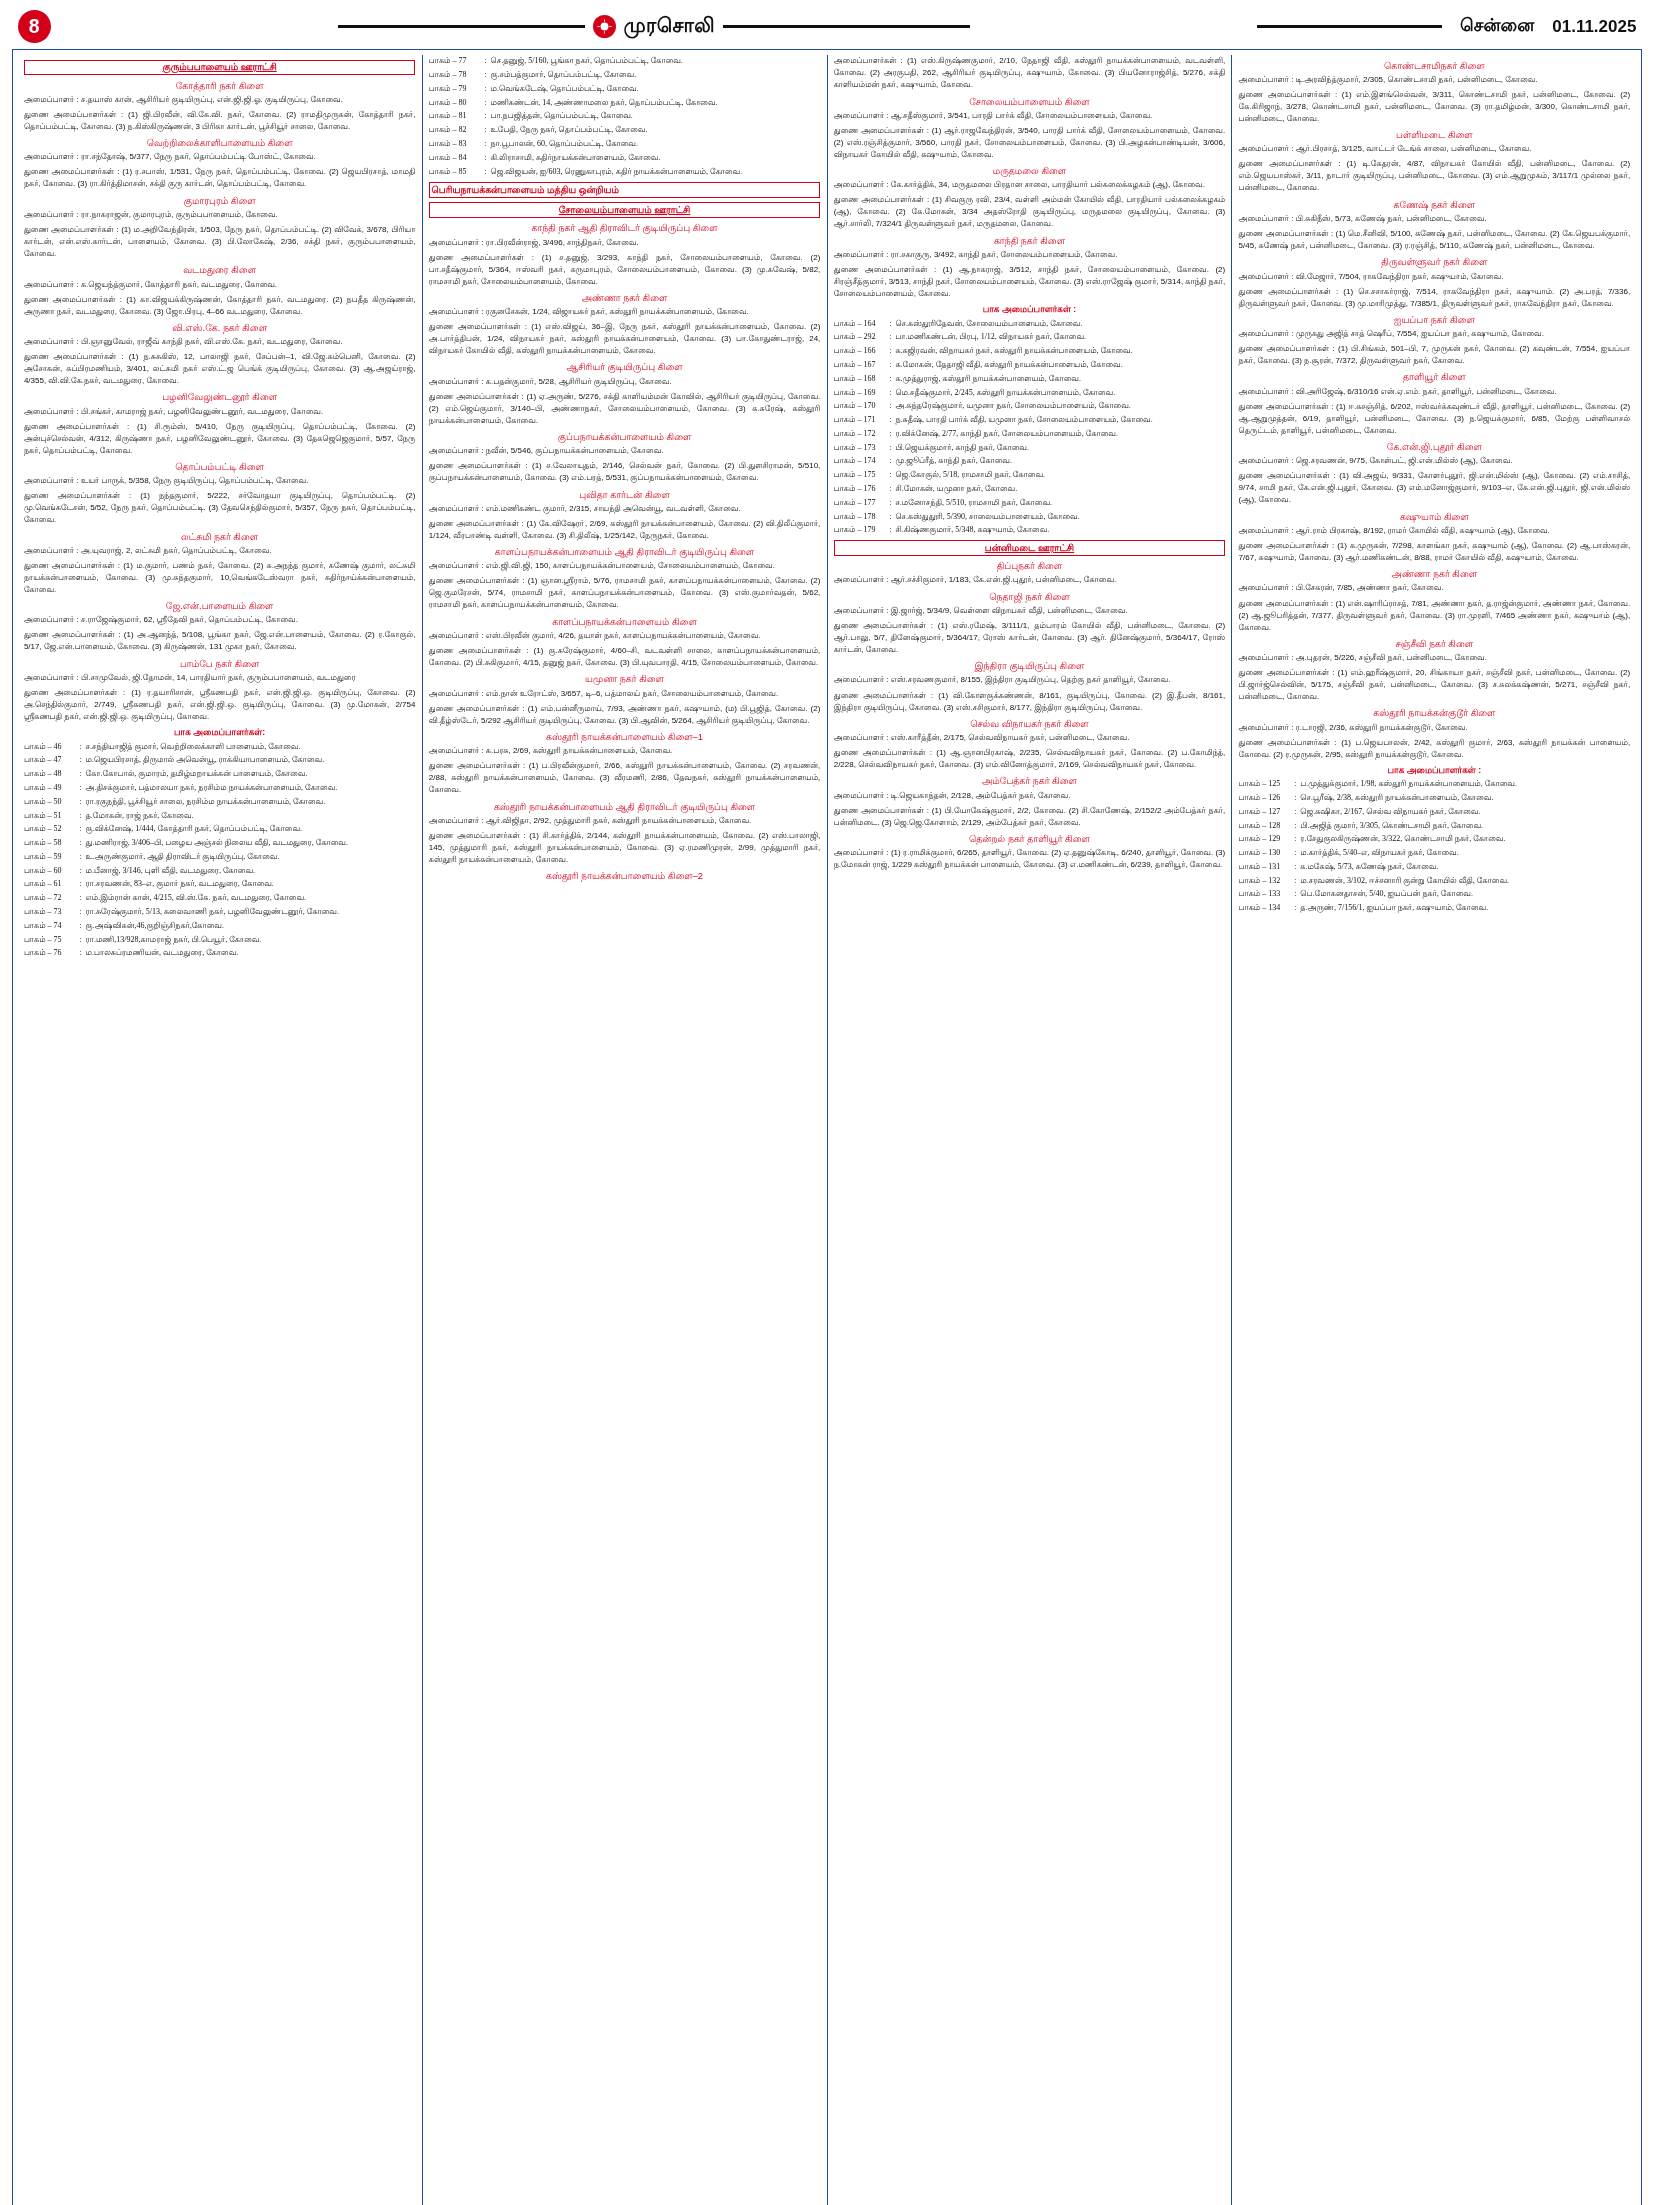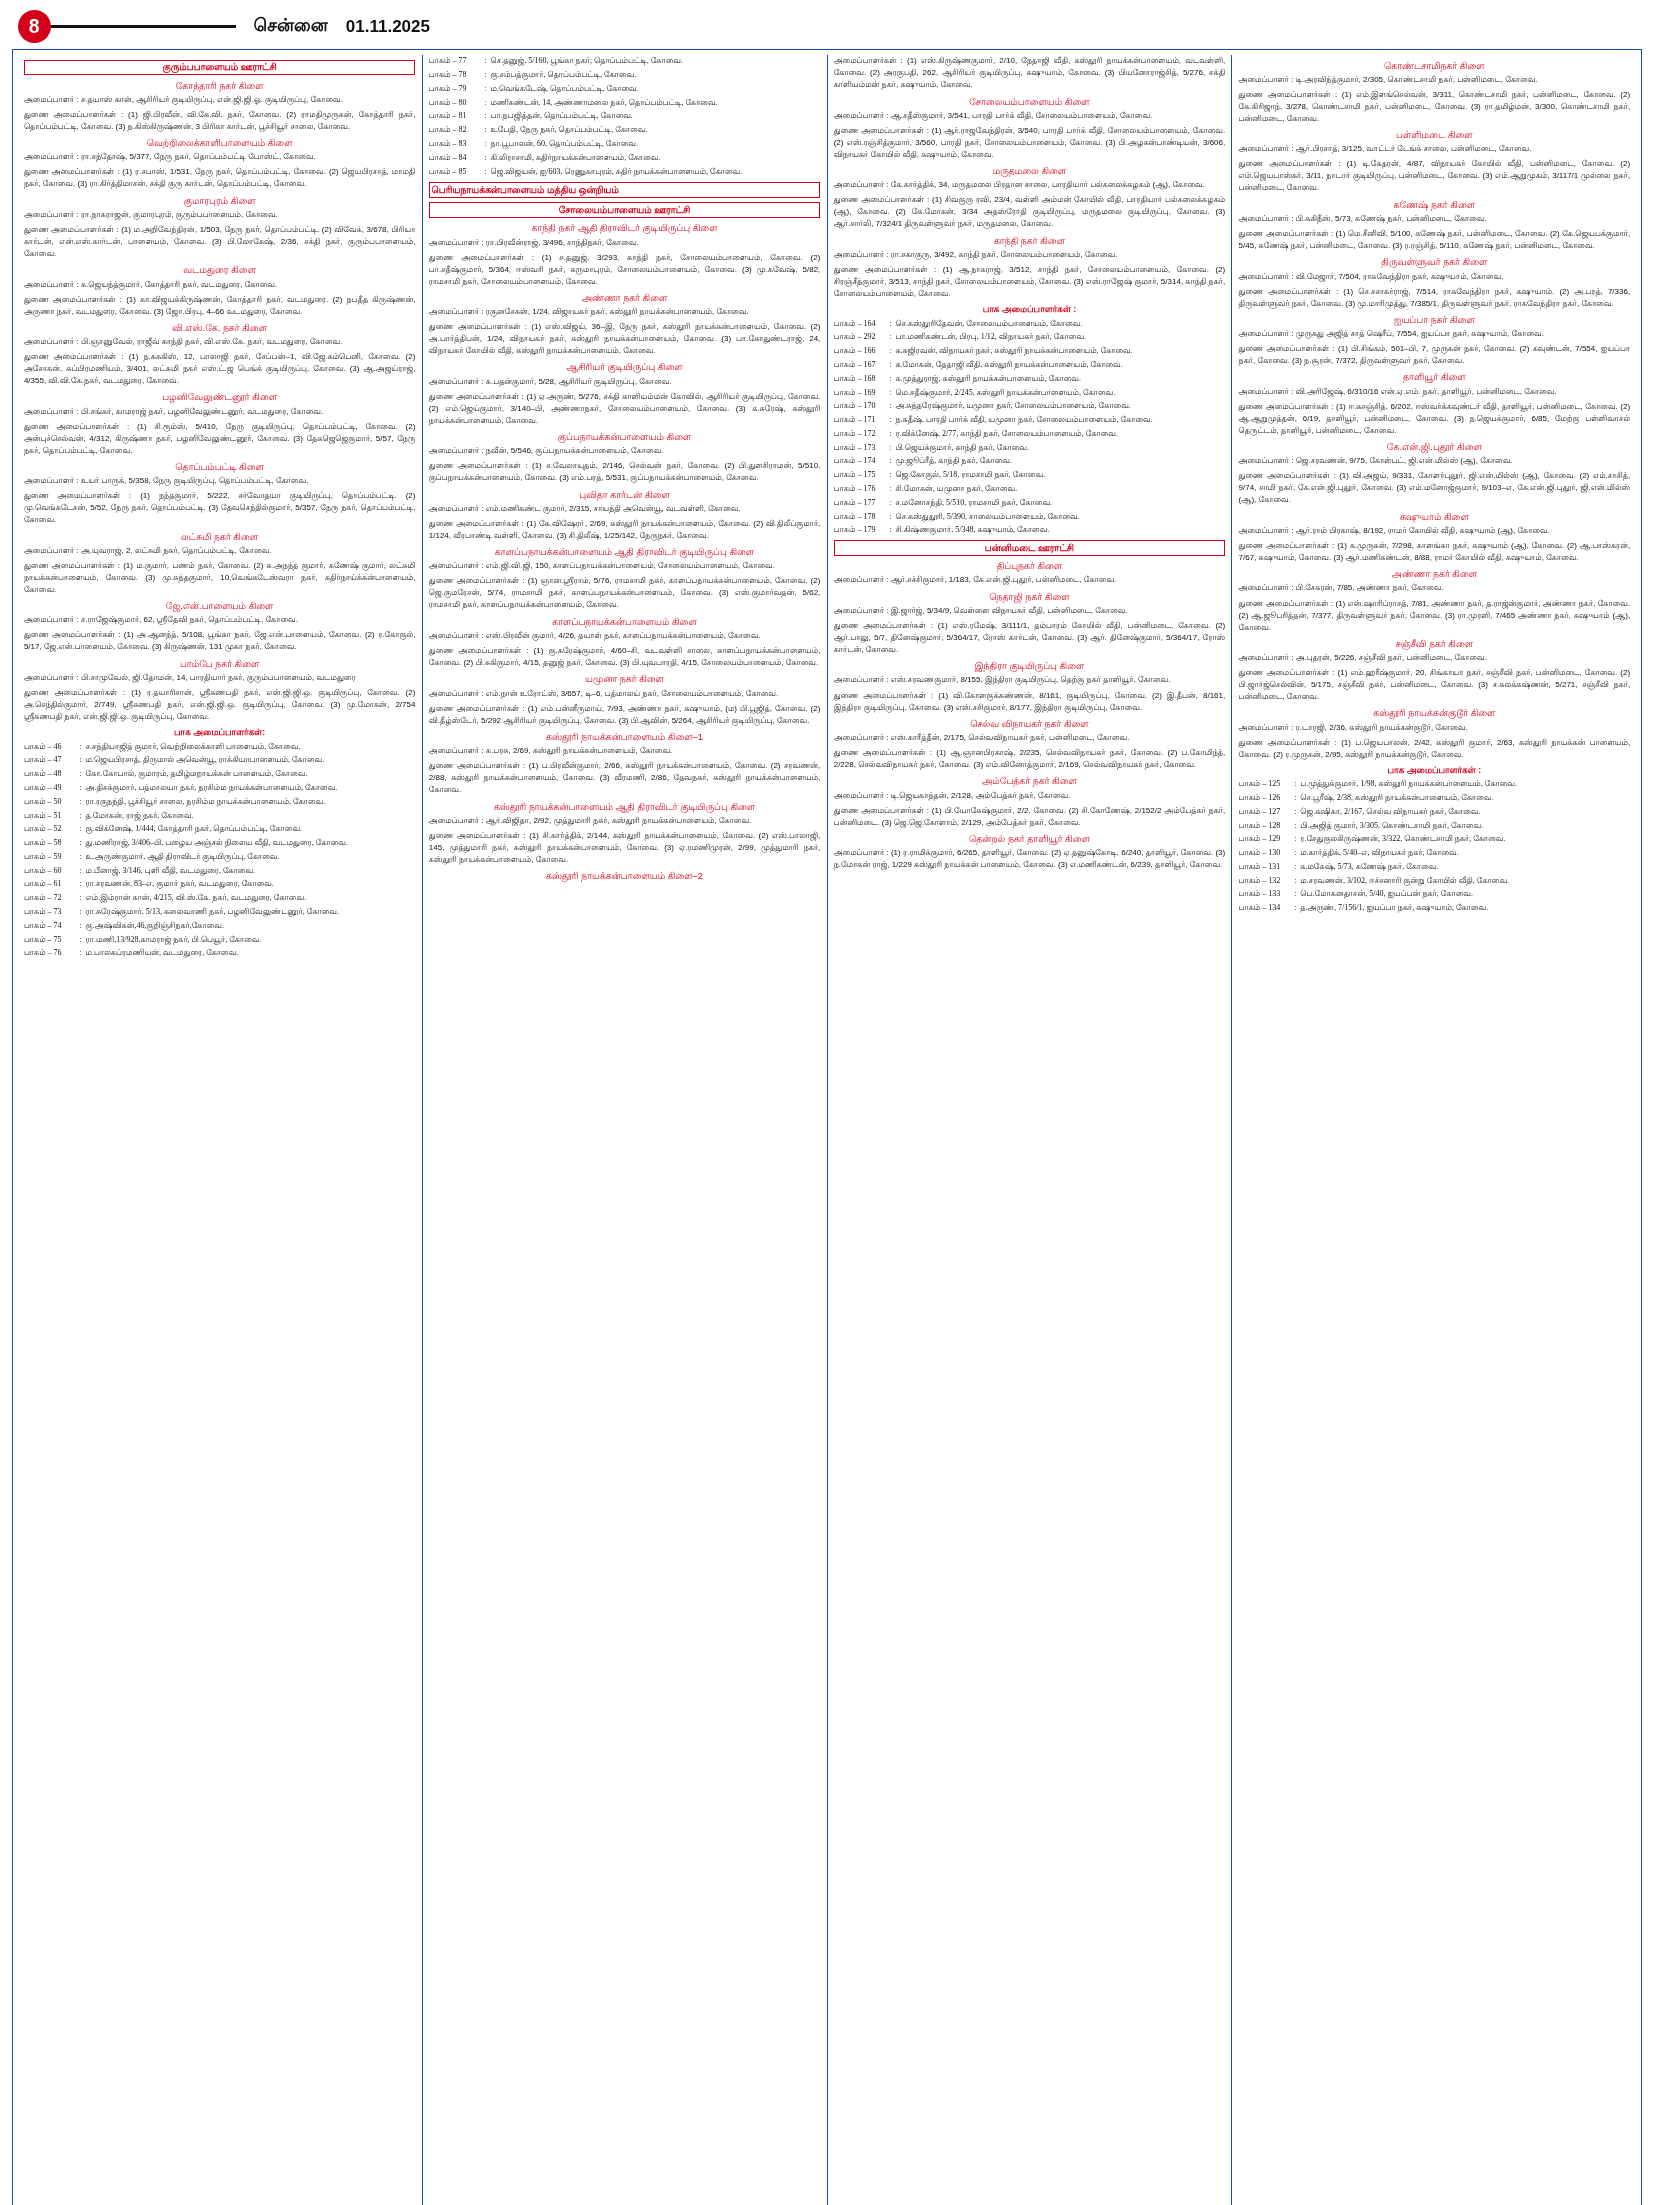--- a/index.html
+++ b/index.html
@@ -15,37 +15,53 @@
   .mast-right{display:flex;align-items:center;gap:18px;justify-content:space-between;}
   .mast-rule2{height:2.6px;background:#111;width:185px;}
   .mast-city{font-size:17.6px;font-weight:bold;color:#111;}
   .mast-date{font-size:17px;font-weight:bold;color:#111;}
   
   .frame{position:absolute;left:12.3px;top:49px;right:12.3px;bottom:15px;border:1.3px solid #1b4ea0;background:#fff;box-sizing:border-box;padding:5.3px 4.4px;}
   .cols{display:flex;height:100%;box-sizing:border-box;}
   .col{flex:1;padding:0 6.2px;box-sizing:border-box;overflow:hidden;}
   .col + .col{border-left:0.9px solid #1b4ea0;}
   
-  .h-ward{color:#d4001a;font-weight:bold;font-size:9.3px;text-align:center;margin:4.4px 0 2.6px;border:0.9px solid #d4001a;padding:1.3px 1.8px;}
+  .h-ward{color:#d4001a;font-weight:bold;font-size:9.3px;text-align:center;margin:4.4px 0 2.6px;border:0.9px solid #d4001a;padding:1.3px 1.8px;text-decoration:underline;}
   .h-union{color:#d4001a;font-weight:bold;font-size:9.3px;text-align:left;margin:5.3px 0 2.6px;border:0.9px solid #d4001a;padding:1.3px 1.8px;}
   .h-branch{color:#d4001a;font-weight:normal;font-size:9.3px;text-align:center;margin:5.3px 0 2.2px;}
   .h-sub{color:#d4001a;font-weight:bold;font-size:8.8px;text-align:center;margin:4.4px 0 2.2px;}
   .para{font-size:8px;line-height:1.5;text-align:justify;margin:0 0 3.1px;color:#111;}
   .listline{display:flex;font-size:8px;line-height:1.45;margin:0 0 2.2px;font-family:Liberation Serif, serif;}
   .listline .lbl{white-space:nowrap;min-width:52px;}
   .listline .colon{width:9.7px;text-align:center;}
   .listline .val{flex:1;text-align:justify;}
 </style>
 </head>
 <body>
 
 <div class="page">
 
   <div class="masthead">
     <div class="pagenum">8</div>
+    <div class="mast-mid">
+      <div class="mast-rule"></div>
+      <div class="mast-logo">
+        <svg width="15" height="15" viewBox="0 0 34 34" aria-hidden="true">
+          <circle cx="17" cy="17" r="9" fill="#ffffff"></circle>
+          <g stroke="#ffffff" stroke-width="2">
+            <line x1="17" y1="1" x2="17" y2="6"></line>
+            <line x1="17" y1="28" x2="17" y2="33"></line>
+            <line x1="1" y1="17" x2="6" y2="17"></line>
+            <line x1="28" y1="17" x2="33" y2="17"></line>
+          </g>
+        </svg>
+      </div>
+      <div class="mast-name">முரசொலி</div>
+      <div class="mast-rule"></div>
+    </div>
     <div class="mast-right">
       <div class="mast-rule2"></div>
       <div class="mast-city">சென்னை</div>
       <div class="mast-date">01.11.2025</div>
     </div>
   </div>
 
   <div class="frame">
     <div class="cols" id="cols">
         <div class="col">

